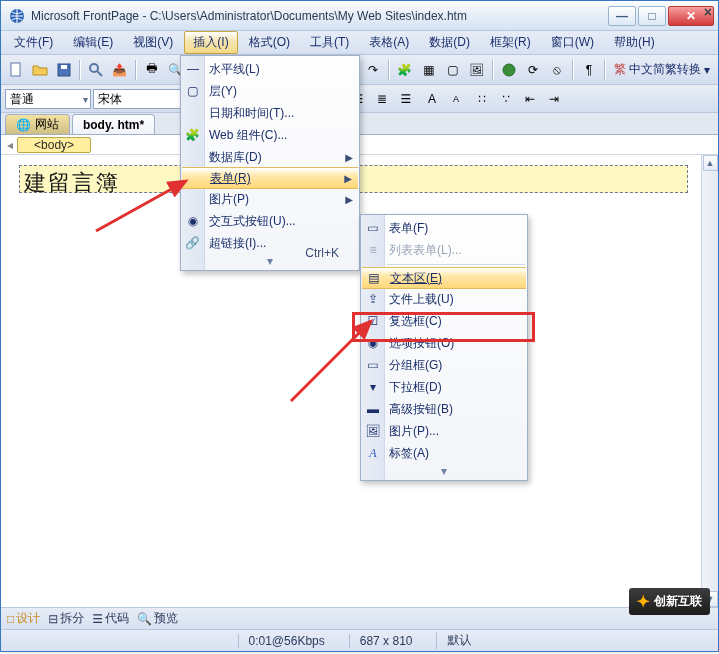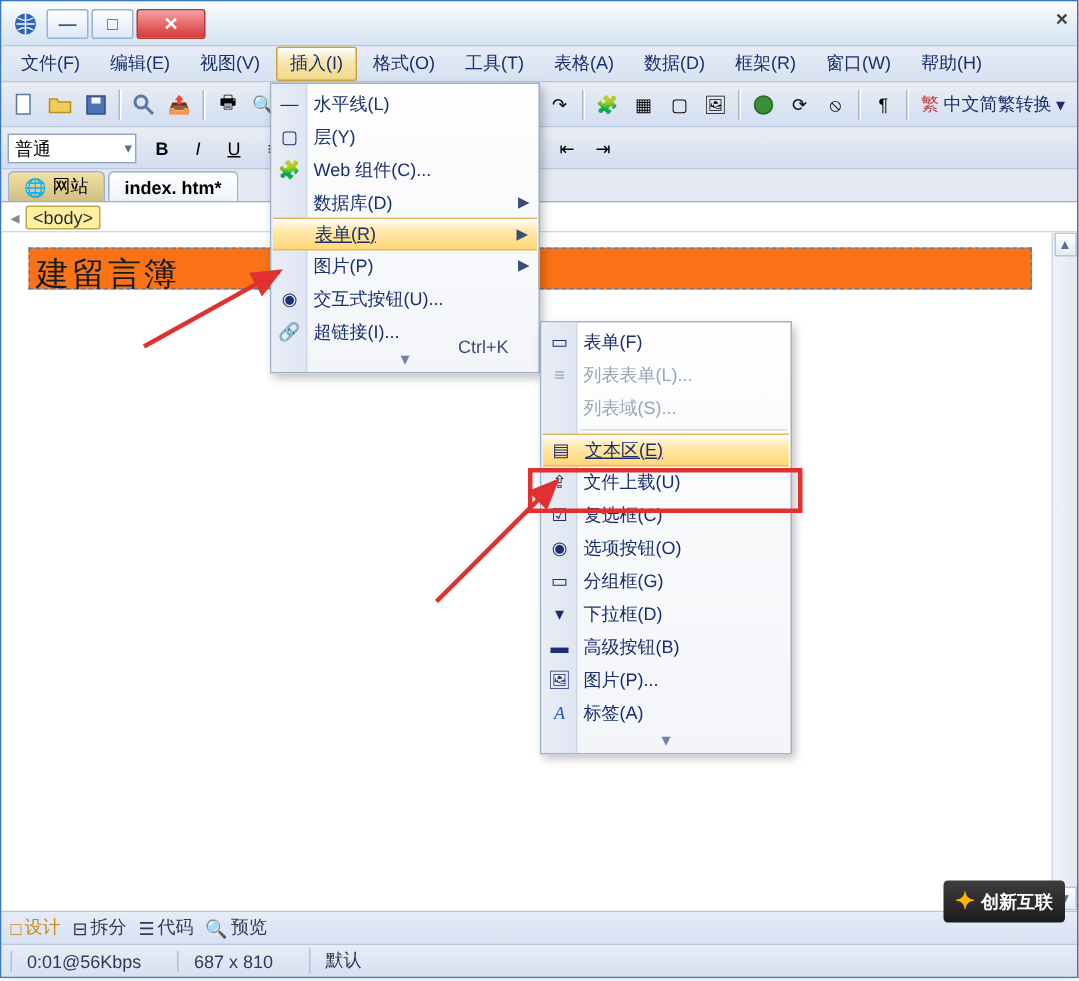--- a/index.html
+++ b/index.html
@@ -20,28 +20,28 @@
   .toolbar .sep{width:2px;height:20px;border-left:1px solid #a8b9d1;border-right:1px solid #fff;margin:0 2px;}
   .toolbar .stretch{flex:1;}
   .fmtbar{height:28px;background:linear-gradient(#e9edf5,#d3def0);border-bottom:1px solid #b8c7dc;display:flex;align-items:center;padding:0 4px;gap:2px;}
   .fmtbar select,.fmtbar .combo{height:20px;background:#fff;border:1px solid #8ea5c6;padding:0 14px 0 4px;position:relative;}
   .combo{display:inline-block;line-height:18px;min-width:80px;font-family:Liberation Serif, serif;}
   .combo::after{content:"▾";position:absolute;right:2px;top:1px;color:#5b6f91;font-size:10px;}
   .tabsrow{height:22px;background:#e3e8f2;display:flex;align-items:flex-end;padding:0 4px;gap:2px;border-bottom:1px solid #9fb0c8;}
   .tab{height:20px;padding:0 10px;background:linear-gradient(#fff,#eef2f9);border:1px solid #9fb0c8;border-bottom:none;border-radius:4px 4px 0 0;display:flex;align-items:center;gap:4px;}
   .tab.inactive{background:linear-gradient(#f3e1a1,#cfbf85);}
   .pathbar{height:20px;background:#fff;border-bottom:1px solid #d0d6e2;display:flex;align-items:center;padding:0 6px;gap:4px;}
-  .bodytag{background:#ffef9f;border:1px solid #b7a74d;color:#2d2d2d;padding:0 4px;border-radius:2px;}
+  .bodytag{background:#ffef9f;border:1px solid #b7a74d;color:#2d2d2d;padding:0 16px;border-radius:2px;}
   .content{flex:1;background:#fff;position:relative;overflow:hidden;}
-  .doc{position:absolute;left:18px;top:10px;right:30px;height:28px;border:1px dashed #6c7893;padding:2px 4px;background:#f97316;}
+  .doc{position:absolute;left:18px;top:10px;right:30px;height:28px;border:1px dashed #6c7893;padding:2px 4px;background:#fef9c3;}
   .doc .big{font-size:22px;letter-spacing:2px;color:#1b1b1b;}
   .footbar{height:22px;background:linear-gradient(#e7ecf6,#d7e1f2);border-top:1px solid #b8c7dc;display:flex;align-items:center;padding:0 6px;gap:8px;}
   .footbar .f{display:flex;align-items:center;gap:2px;color:#2d3a5a;}
   .footbar .f.active{color:#c88a14;}
-  .statusbar{height:22px;background:linear-gradient(#e7ecf6,#d7e1f2);border-top:1px solid #b8c7dc;display:flex;align-items:center;justify-content:flex-start;padding:0 6px;gap:14px;color:#2d3a5a;}
+  .statusbar{height:22px;background:linear-gradient(#e7ecf6,#d7e1f2);border-top:1px solid #b8c7dc;display:flex;align-items:center;justify-content:center;padding:0 6px;gap:14px;color:#2d3a5a;}
   .statusbar .cell{border-left:1px solid #b0bfd5;padding:0 10px;}
   .watermark{position:absolute;right:8px;bottom:36px;display:flex;align-items:center;gap:4px;color:#fff;background:linear-gradient(#3d3d3d,#1c1c1c);padding:4px 8px;border-radius:3px;font-weight:bold;}
   .wm-spark{color:#ffb400;font-size:16px;}
   .dropdown{position:absolute;background:linear-gradient(#fefefe,#f3f5f9);border:1px solid #9fb0c8;box-shadow:2px 3px 6px rgba(0,0,0,.25);}
   .dropdown .ico-col{position:absolute;left:0;top:0;bottom:0;width:24px;background:linear-gradient(90deg,#e9edf6,#dfe6f2);border-right:1px solid #cfd8e8;}
   .dropdown .items{position:relative;padding:2px 0;}
   .dropdown .item{height:22px;display:flex;align-items:center;padding:0 24px 0 28px;color:#1a2f6b;white-space:nowrap;cursor:default;position:relative;}
   .dropdown .item.disabled{color:#9aa5b7;}
   .dropdown .item.hl{background:linear-gradient(#fff,#ffe8a9 40%,#ffd779);border-top:1px solid #e0bb5d;border-bottom:1px solid #e0bb5d;margin:-1px 1px;text-decoration:underline;}
   .dropdown .item .shortcut{position:absolute;right:20px;color:#3b4d75;margin-top:20px;}
@@ -61,20 +61,21 @@
 <body>
 
 <div class="window">
   <div class="titlebar">
     <span class="app-icon">
       <svg class="ic" viewBox="0 0 16 16">
           <circle cx="8" cy="8" r="7" fill="#2d66b8"></circle>
           <path d="M2 8h12M8 1v14M3 4c3 2 7 2 10 0M3 12c3-2 7-2 10 0" stroke="#fff" stroke-width="1" fill="none"></path>
         </svg>
     </span>
+    <span class="title">Microsoft FrontPage - C:\Users\Administrator\Documents\My Web Sites\index.htm</span>
     <div class="win-btns">
       <div class="wbtn">—</div>
       <div class="wbtn max">□</div>
       <div class="wbtn close">✕</div>
     </div>
   </div>
 
   <div class="menubar">
     <span class="m">文件(F)</span>
     <span class="m">编辑(E)</span>
@@ -139,20 +140,21 @@
     <div class="tb">¶</div>
     <div class="sep"></div>
     <span class="lbl">
       <span style="color:#c04646">繁</span>
       <span>中文简繁转换</span> ▾
     </span>
   </div>
 
   <div class="fmtbar">
     <span class="combo" style="min-width:86px">普通</span>
+    <span class="combo" style="min-width:150px">宋体</span>
     <div class="stretch"></div>
     <div class="sep"></div>
     <div class="tb">
         <b>B</b>
       </div>
     <div class="tb">
         <i>I</i>
       </div>
     <div class="tb">
         <u>U</u>
@@ -171,21 +173,21 @@
     <div class="tb">⇤</div>
     <div class="tb">⇥</div>
   </div>
 
   <div class="tabsrow">
     <div class="tab inactive">
       <span>🌐</span>
       <span>网站</span>
     </div>
     <div class="tab">
-      <b><span>index. htm*</span></b>
+      <b><span>body. htm*</span></b>
     </div>
     <span class="closeX">×</span>
   </div>
 
   <div class="pathbar">
     <span style="color:#888">◂</span>
     <span class="bodytag">&lt;body&gt;</span>
   </div>
 
   <div class="content">
@@ -221,20 +223,23 @@
     <div class="items">
       <div class="item">
           <span class="icon">—</span>
           <span>水平线(L)</span>
         </div>
       <div class="item">
           <span class="icon">▢</span>
           <span>层(Y)</span>
         </div>
       <div class="item">
+          <span>日期和时间(T)...</span>
+        </div>
+      <div class="item">
           <span class="icon">🧩</span>
           <span>Web 组件(C)...</span>
         </div>
       <div class="item">
           <span>数据库(D)</span>
           <span class="arrow">▶</span>
         </div>
       <div class="item hl">
           <span>表单(R)</span>
           <span class="arrow">▶</span>
@@ -259,23 +264,20 @@
   <div class="dropdown" style="left:359px;top:213px;width:168px">
     <div class="ico-col"></div>
     <div class="items">
       <div class="item">
           <span class="icon">▭</span>
           <span>表单(F)</span>
         </div>
       <div class="item disabled">
           <span class="icon">≡</span>
           <span>列表表单(L)...</span>
-        </div>
-      <div class="item disabled">
-          <span>列表域(S)...</span>
         </div>
       <div class="sep"></div>
       <div class="item hl">
           <span class="icon">▤</span>
           <span>文本区(E)</span>
         </div>
       <div class="item">
           <span class="icon">⇪</span>
           <span>文件上载(U)</span>
         </div>

